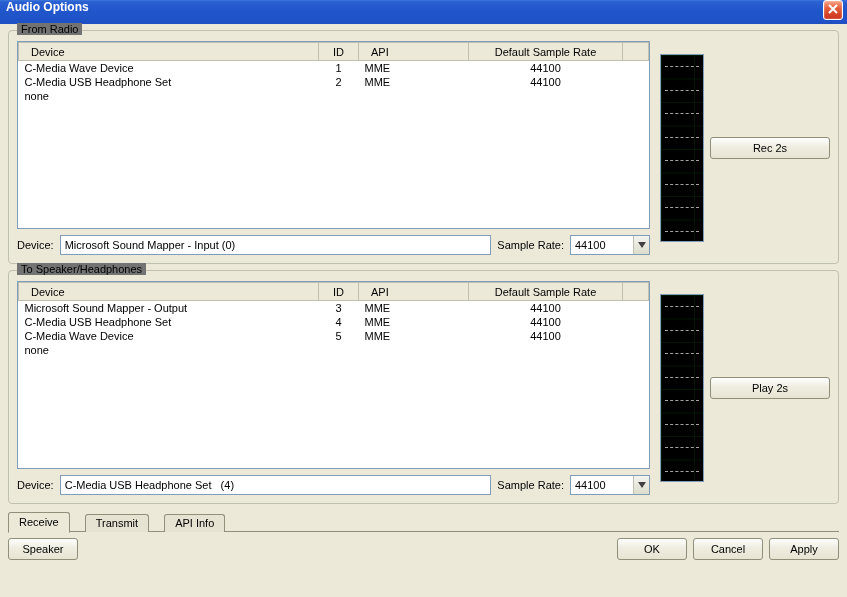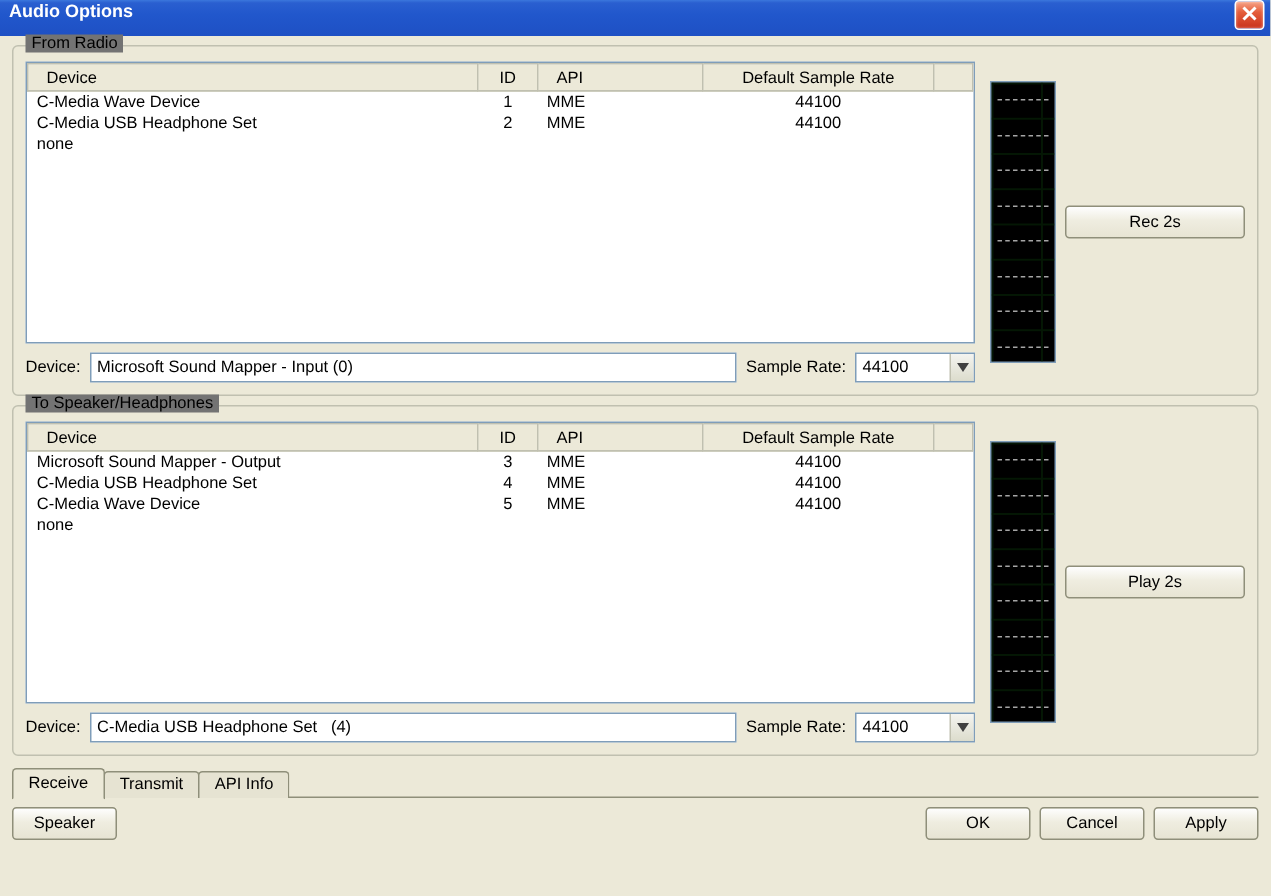--- a/index.html
+++ b/index.html
@@ -179,21 +179,21 @@
     height: 22px;
     min-width: 70px;
     font: inherit;
     cursor: pointer;
     text-align: center;
   }
   .btn.wide { min-width: 120px; }
   .tabs {
     display: flex;
     align-items: flex-end;
-    gap: 0;
+    gap: 16px;
     height: 22px;
   }
   .tab {
     border: 1px solid #8f8f7a;
     border-bottom: none;
     padding: 3px 10px 4px;
     background: #ece9d8;
     font: inherit;
     border-radius: 3px 3px 0 0;
     margin-right: -1px;

